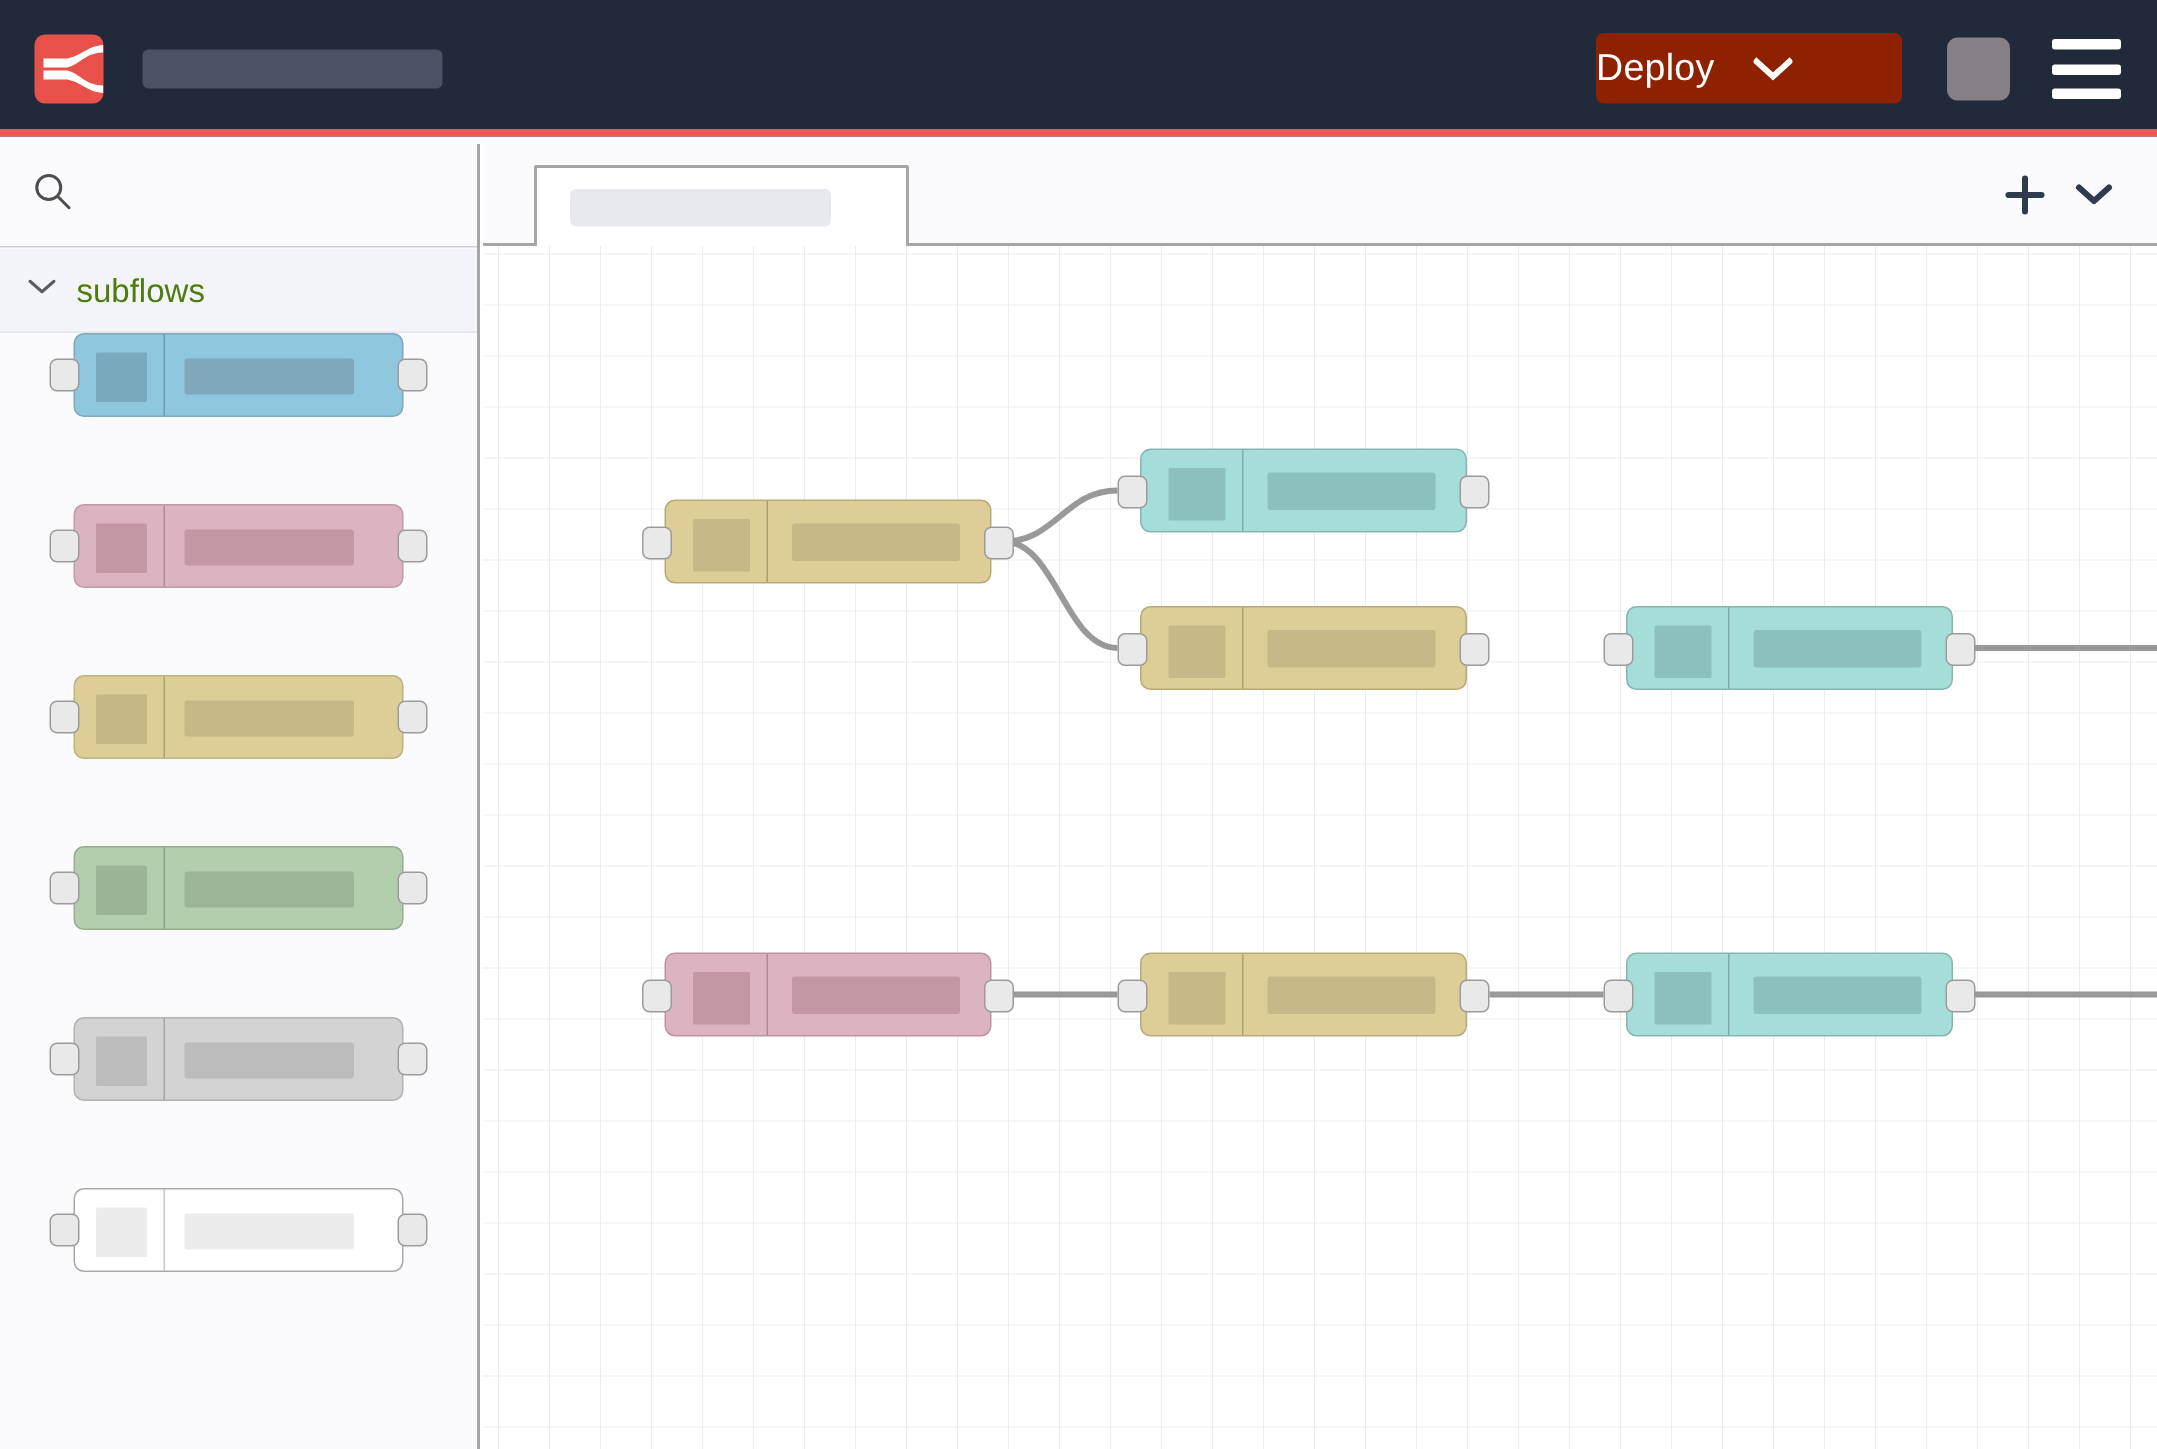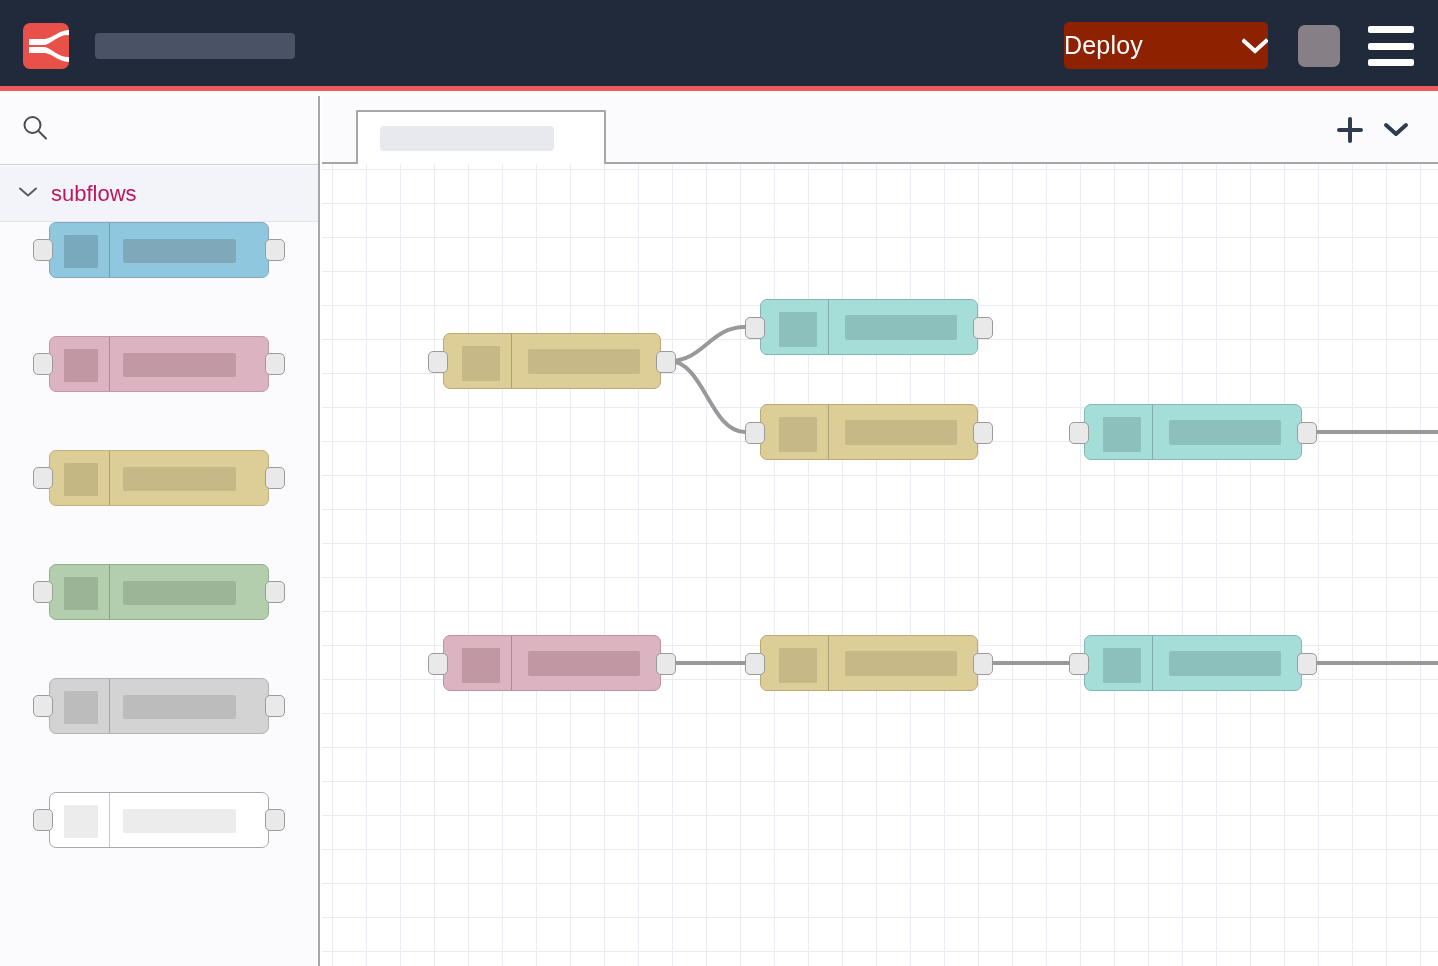--- a/index.html
+++ b/index.html
@@ -41,21 +41,21 @@
 
   #deploy-button {
     position: absolute;
     left: 1064px; top: 22px;
     width: 204px; height: 47px;
     background: #8e2200;
     border-radius: 5px;
     border: none;
     display: flex;
     align-items: center;
-    justify-content: space-between;
+    justify-content: flex-start;
     gap: 26px;
     cursor: pointer;
   }
   #deploy-label {
     color: #ffffff;
     font-size: 25px;
     font-weight: 400;
     letter-spacing: 0.2px;
     font-family: "Liberation Sans", sans-serif;
   }
@@ -114,21 +114,21 @@
     width: 318px; height: 56px;
     background: #f3f3fa;
     border-bottom: 1px solid #e4e4ee;
     display: flex;
     align-items: center;
     cursor: pointer;
   }
   #category-chevron { margin-left: 17px; margin-right: 12px; }
   #category-label {
     font-size: 22px;
-    color: #be185d;
+    color: #4d7c0f;
     font-family: "Liberation Sans", sans-serif;
   }
 
   #palette-list {
     position: absolute;
     left: 0; top: 126px;
     width: 318px; bottom: 0;
   }
 
   

